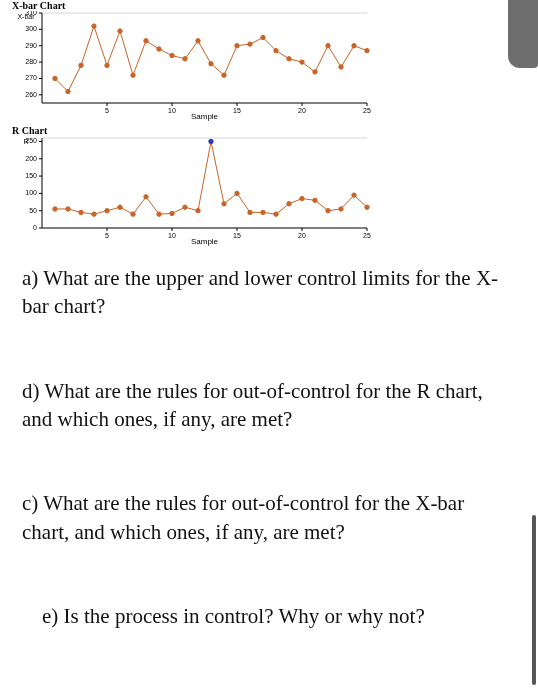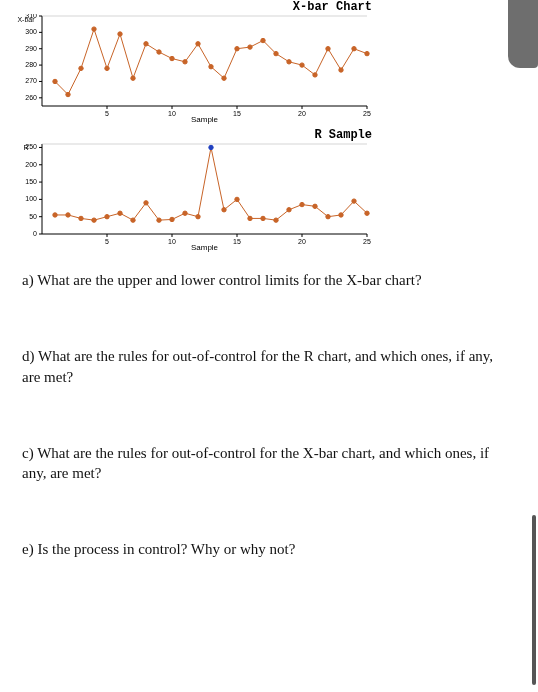--- a/index.html
+++ b/index.html
@@ -22,36 +22,36 @@
       border-bottom-right-radius: 4px;
     }
     .page {
       padding: 0 8px 0 8px;
     }
     .chart-block {
       margin: 0 0 4px 4px;
       width: 360px;
     }
     .chart-title {
-      text-align: right;
-      font-size: 12px;
+      text-align: left;
+      font-size: 10px;
       font-weight: bold;
-      font-family: Liberation Mono, monospace;
+      font-family: Liberation Serif, serif;
     }
     svg { display: block; }
     .pt { fill: #c86428; stroke: #c86428; }
     .ln { fill: none; stroke: #c86428; stroke-width: 1; }
     .pt-blue { fill: #2040c0; stroke: #2040c0; }
     .grid { stroke: #aaa; stroke-width: 0.5; }
     .axis { stroke: #000; stroke-width: 1; }
     .tick-text { font-size: 7px; font-family: Arial, sans-serif; fill: #000; }
     .axis-label { font-size: 8px; font-family: Arial, sans-serif; fill: #000; text-anchor: middle; }
     .questions {
       padding: 14px 20px 0 14px;
-      font-size: 15px;
+      font-size: 21px;
       color: #111;
     }
     .q { margin-bottom: 56px; line-height: 1.35; }
     .q:last-child { margin-bottom: 0; }
     .q .q-label { display: inline; }
     .q .q-text { display: inline; }
     .scroll-ind {
       position: absolute;
       right: 2px;
       top: 515px;
@@ -122,21 +122,21 @@
         <circle cx="290" cy="51.09090909090909" r="2.2" class="pt"></circle>
         <circle cx="303" cy="60.90909090909091" r="2.2" class="pt"></circle>
         <circle cx="316" cy="34.72727272727273" r="2.2" class="pt"></circle>
         <circle cx="329" cy="56" r="2.2" class="pt"></circle>
         <circle cx="342" cy="34.72727272727273" r="2.2" class="pt"></circle>
         <circle cx="355" cy="39.63636363636364" r="2.2" class="pt"></circle>
       </svg>
   </div>
 
   <div class="chart-block">
-    <div class="chart-title">R Sample</div>
+    <div class="chart-title">R Chart</div>
     <svg id="svg-r" width="360" height="110">
         <line x1="30" y1="2" x2="30" y2="92" class="axis"></line>
         <line x1="30" y1="92" x2="355" y2="92" class="axis"></line>
         <line x1="30" y1="2" x2="355" y2="2" class="grid"></line>
         <line x1="27" y1="92" x2="30" y2="92" class="axis"></line>
         <text x="25" y="94" class="tick-text" text-anchor="end">0</text>
         <line x1="27" y1="74.6923076923077" x2="30" y2="74.6923076923077" class="axis"></line>
         <text x="25" y="76.6923076923077" class="tick-text" text-anchor="end">50</text>
         <line x1="27" y1="57.38461538461538" x2="30" y2="57.38461538461538" class="axis"></line>
         <text x="25" y="59.38461538461538" class="tick-text" text-anchor="end">100</text>
@@ -193,18 +193,18 @@
       <span class="q-text">What are the upper and lower control limits for the X-bar chart?</span>
     </div>
     <div class="q">
       <span class="q-label">d)</span>
       <span class="q-text">What are the rules for out-of-control for the R chart, and which ones, if any, are met?</span>
     </div>
     <div class="q">
       <span class="q-label">c)</span>
       <span class="q-text">What are the rules for out-of-control for the X-bar chart, and which ones, if any, are met?</span>
     </div>
-    <div class="q" style="margin-bottom:0;">
+    <div class="q" style="margin-bottom:0;margin-left:20px;">
       <span class="q-label">e)</span>
       <span class="q-text">Is the process in control? Why or why not?</span>
     </div>
   </div>
 </div>
 
 </body></html>

